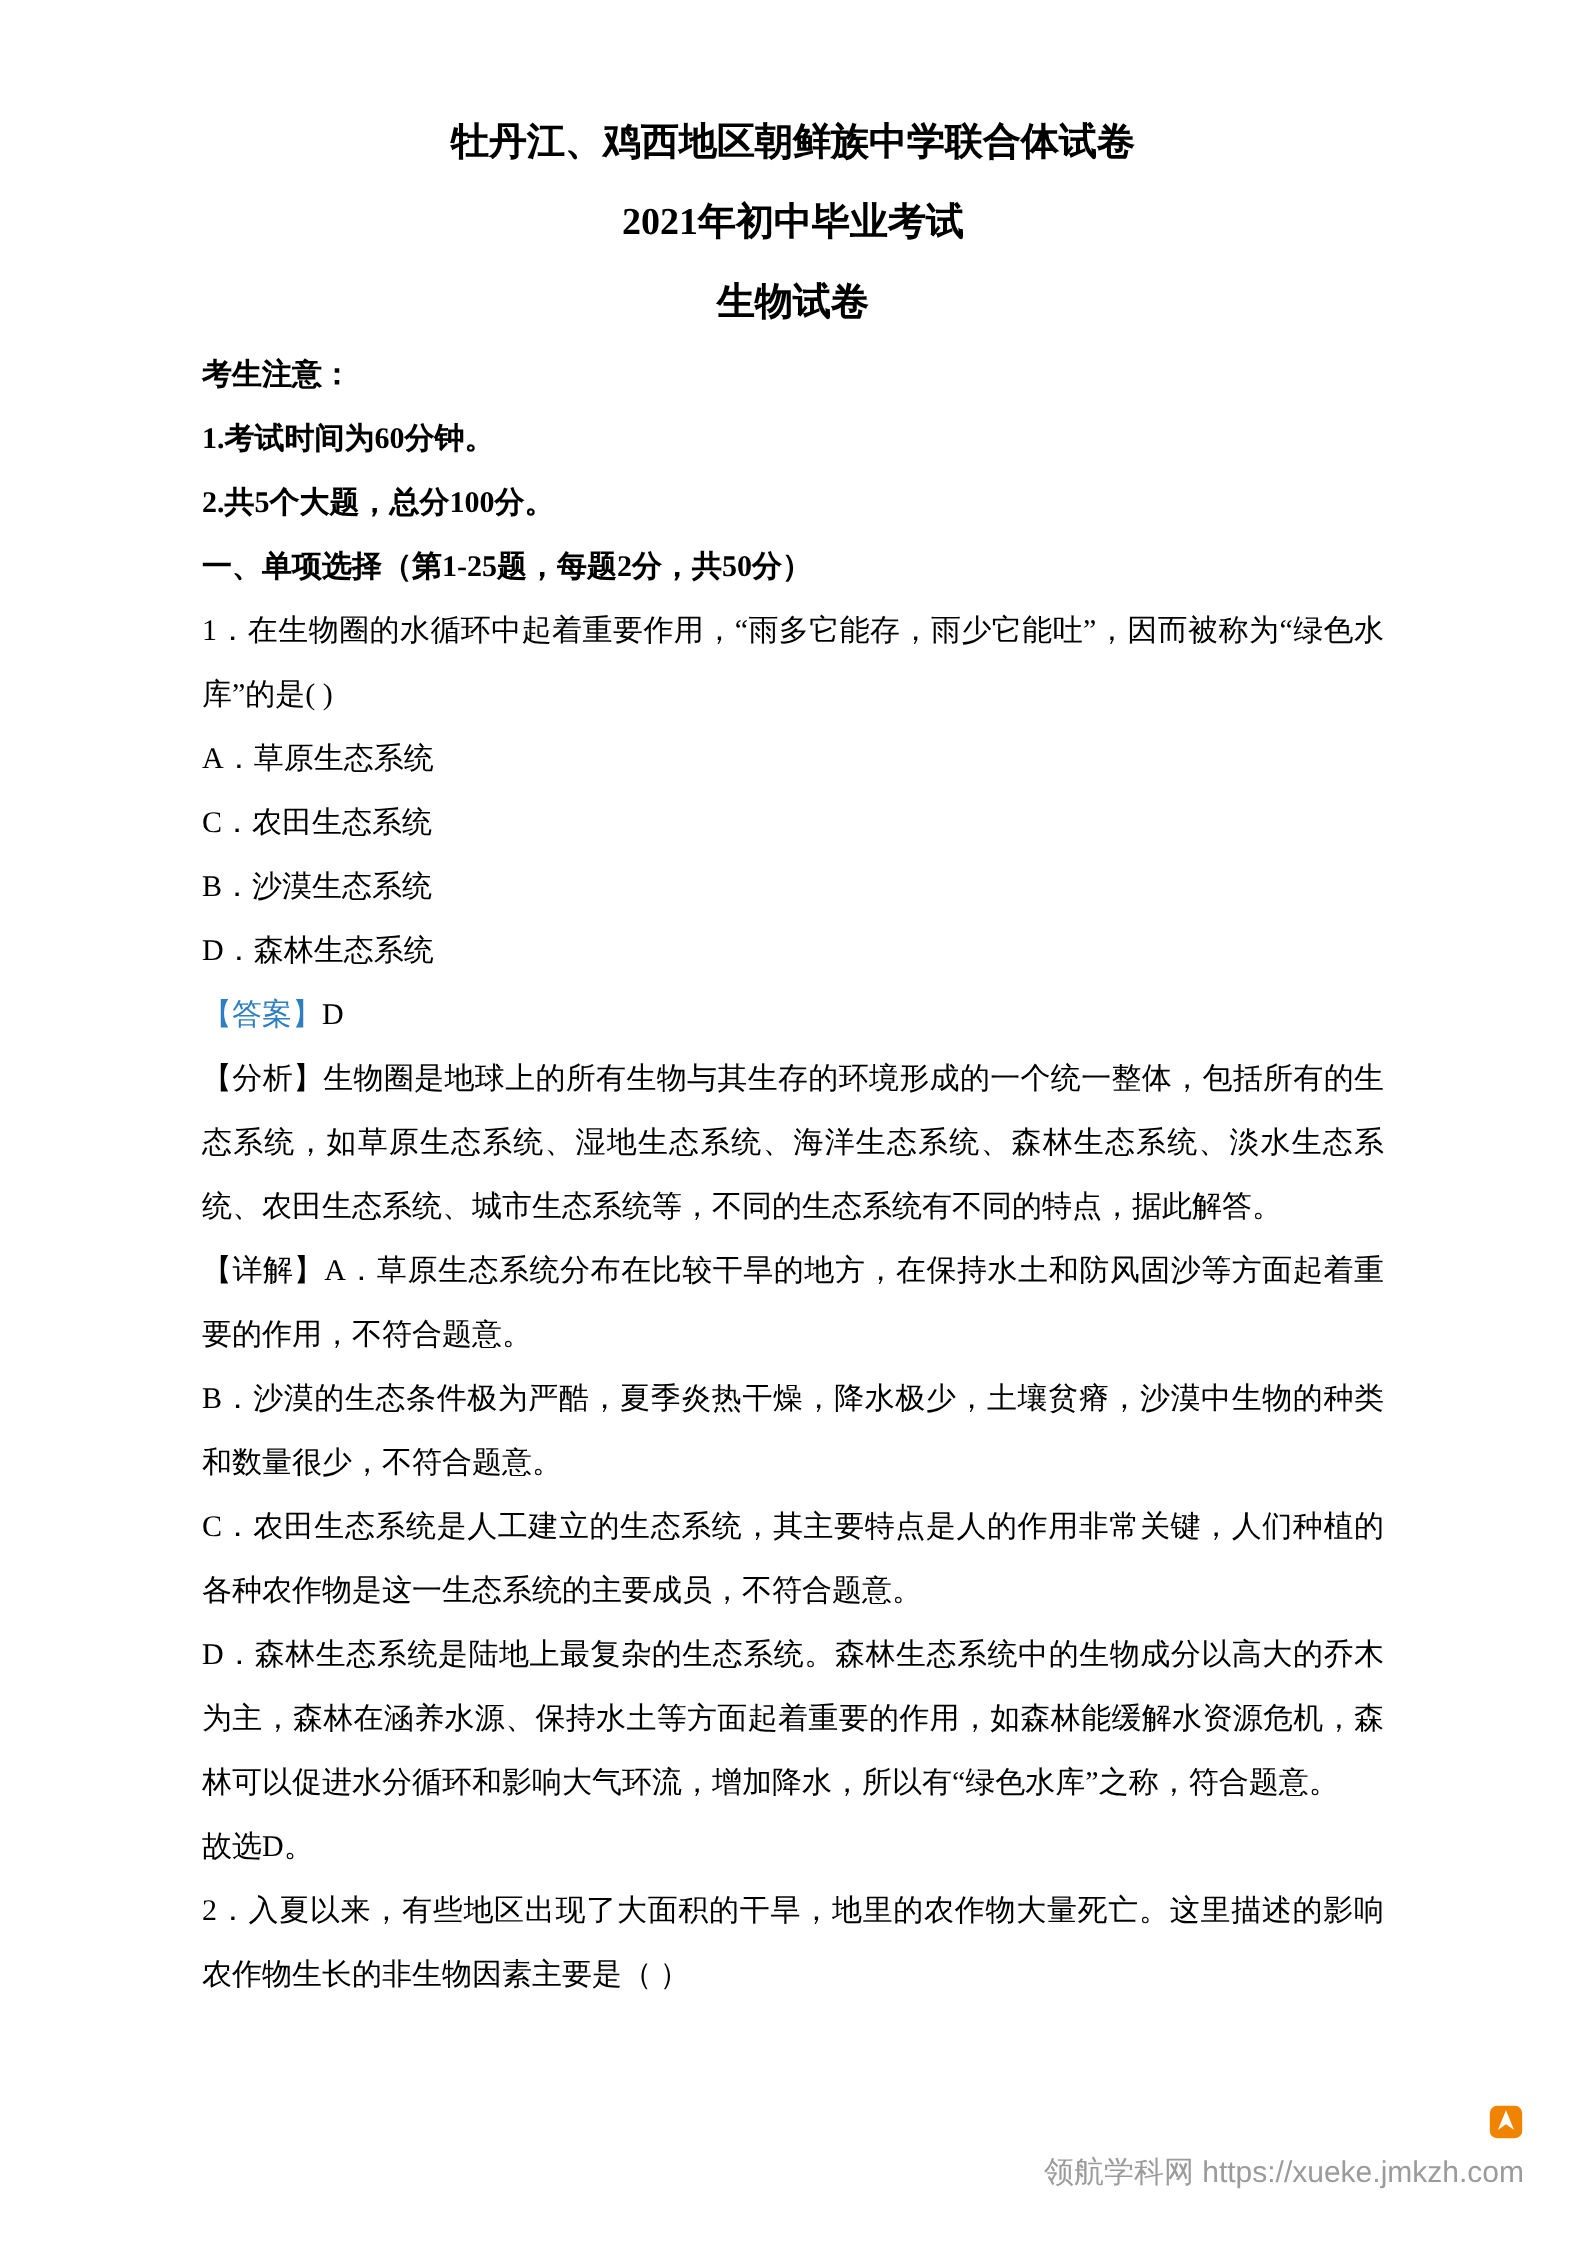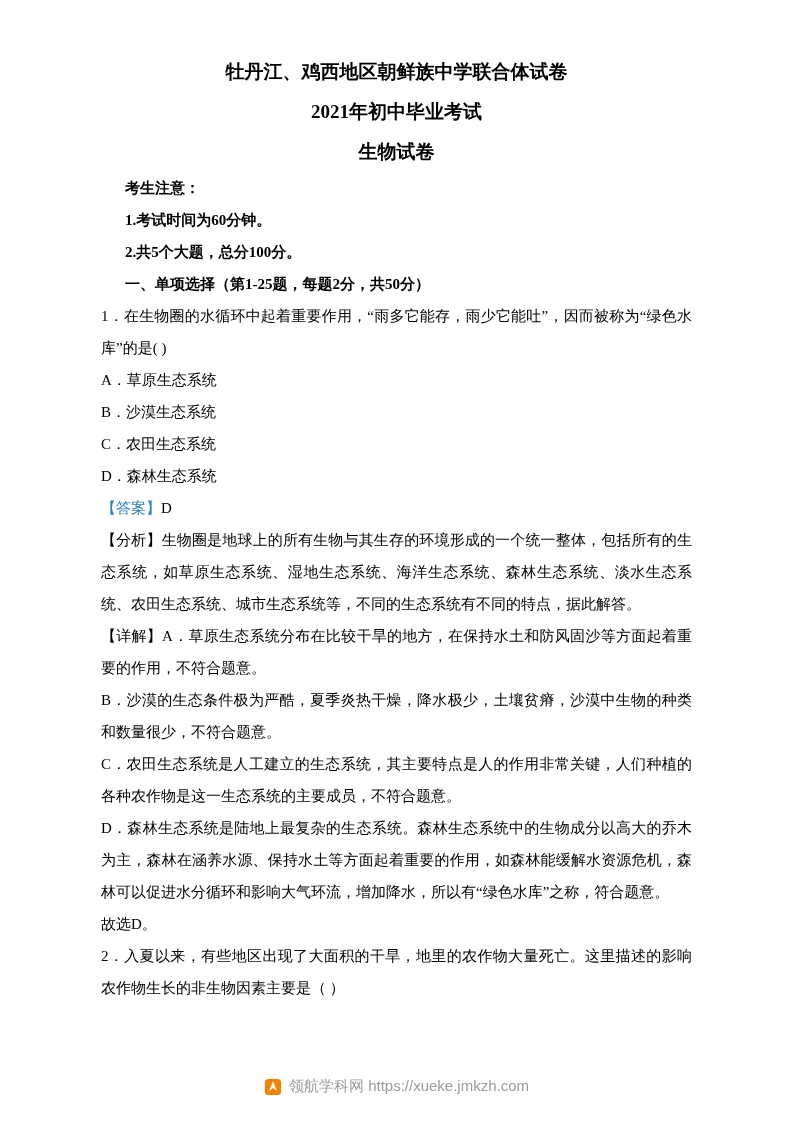--- a/index.html
+++ b/index.html
@@ -27,33 +27,34 @@
     font-size:19px;
     font-weight:bold;
     text-align:center;
     line-height:40px;
   }
   .line{
     margin:0;
     font-size:15px;
     line-height:32px;
   }
-  .bold{ font-weight:bold;margin-left:24px; }
+  .bold{ font-weight:bold; }
   .label-answer{ color:var(--answer-blue); }
   .label-analysis{ color:var(--analysis-green); }
   .footer{
     position:absolute;
     left:0; right:0; bottom:26px;
     display:flex;
     justify-content:center;
-    align-items:center;
+    align-items:flex-end;
     gap:7px;
     color:var(--footer-gray);
     font-size:15px;
     font-family:"Liberation Sans","DejaVu Sans",sans-serif;
+    flex-direction:column;
   }
   .logo{
     width:18px; height:18px;
     display:inline-block;
     flex:0 0 auto;
   }
 </style>
 </head>
 <body>
 
@@ -65,22 +66,22 @@
     <p class="title">生物试卷</p>
 
     <p class="line bold">考生注意：</p>
     <p class="line bold">1.考试时间为60分钟。</p>
     <p class="line bold">2.共5个大题，总分100分。</p>
 
     <p class="line bold">一、单项选择（第1-25题，每题2分，共50分）</p>
 
     <p class="line">1．在生物圈的水循环中起着重要作用，“雨多它能存，雨少它能吐”，因而被称为“绿色水库”的是(      )</p>
     <p class="line">A．草原生态系统</p>
+    <p class="line">C．农田生态系统</p>
     <p class="line">B．沙漠生态系统</p>
-    <p class="line">C．农田生态系统</p>
     <p class="line">D．森林生态系统</p>
 
     <p class="line"><span class="label-answer">【答案】</span><span>D</span></p>
 
 
     <p class="line">【分析】生物圈是地球上的所有生物与其生存的环境形成的一个统一整体，包括所有的生态系统，如草原生态系统、湿地生态系统、海洋生态系统、森林生态系统、淡水生态系统、农田生态系统、城市生态系统等，不同的生态系统有不同的特点，据此解答。</p>
     <p class="line">【详解】A．草原生态系统分布在比较干旱的地方，在保持水土和防风固沙等方面起着重要的作用，不符合题意。</p>
     <p class="line">B．沙漠的生态条件极为严酷，夏季炎热干燥，降水极少，土壤贫瘠，沙漠中生物的种类和数量很少，不符合题意。</p>
     <p class="line">C．农田生态系统是人工建立的生态系统，其主要特点是人的作用非常关键，人们种植的各种农作物是这一生态系统的主要成员，不符合题意。</p>
     <p class="line">D．森林生态系统是陆地上最复杂的生态系统。森林生态系统中的生物成分以高大的乔木为主，森林在涵养水源、保持水土等方面起着重要的作用，如森林能缓解水资源危机，森林可以促进水分循环和影响大气环流，增加降水，所以有“绿色水库”之称，符合题意。</p>

